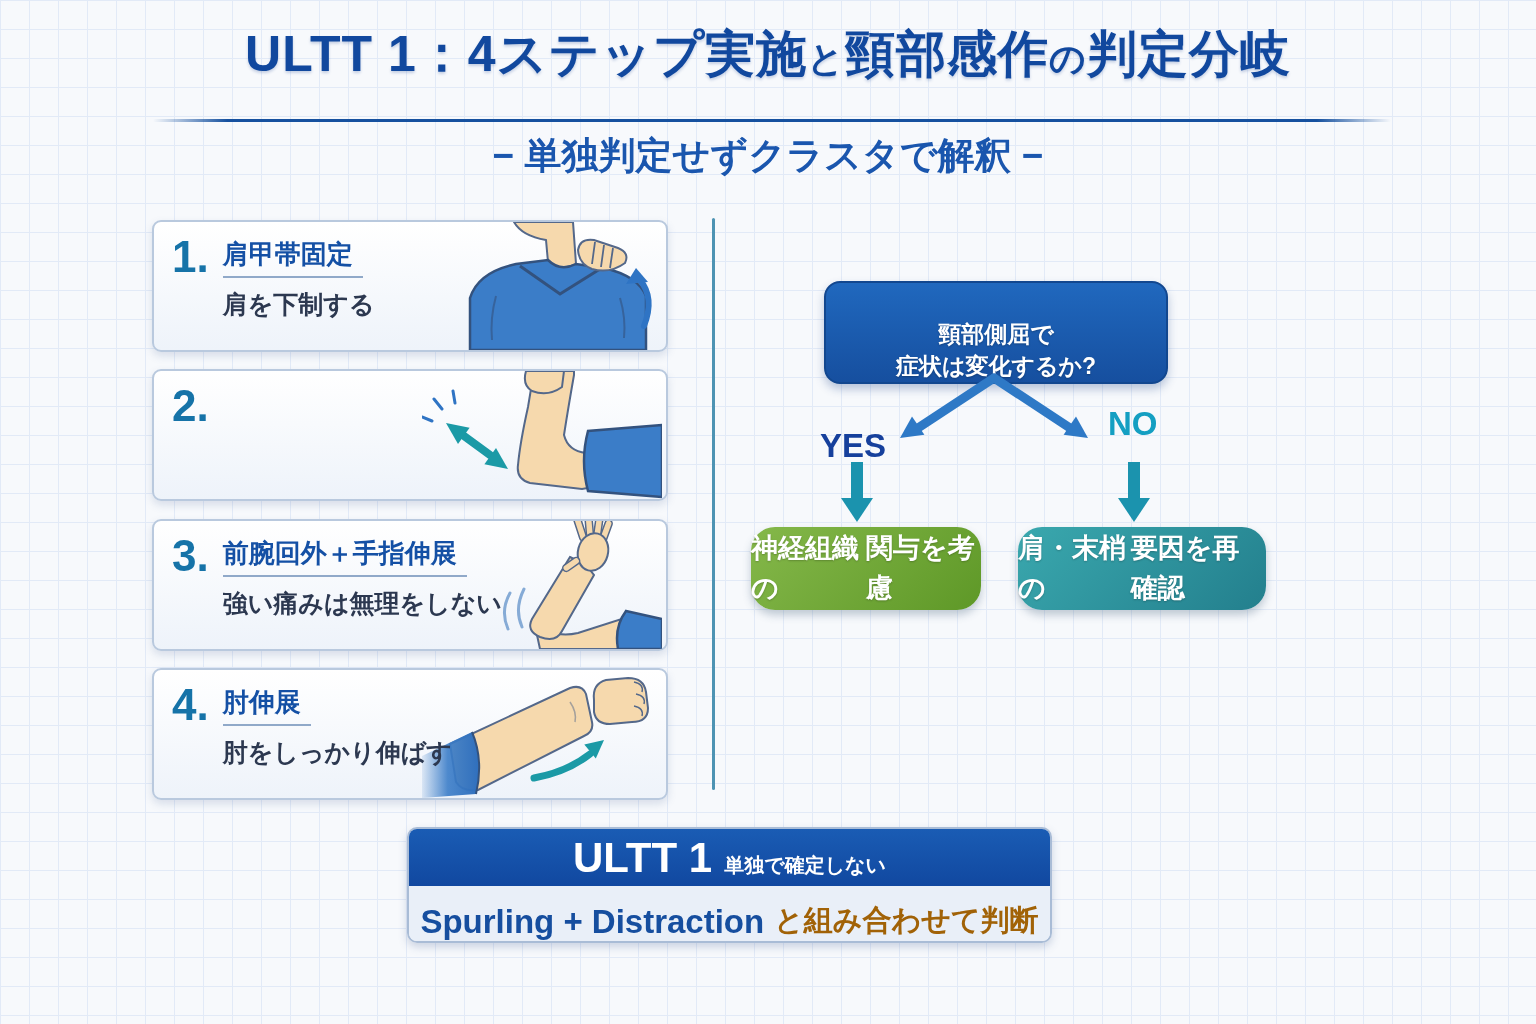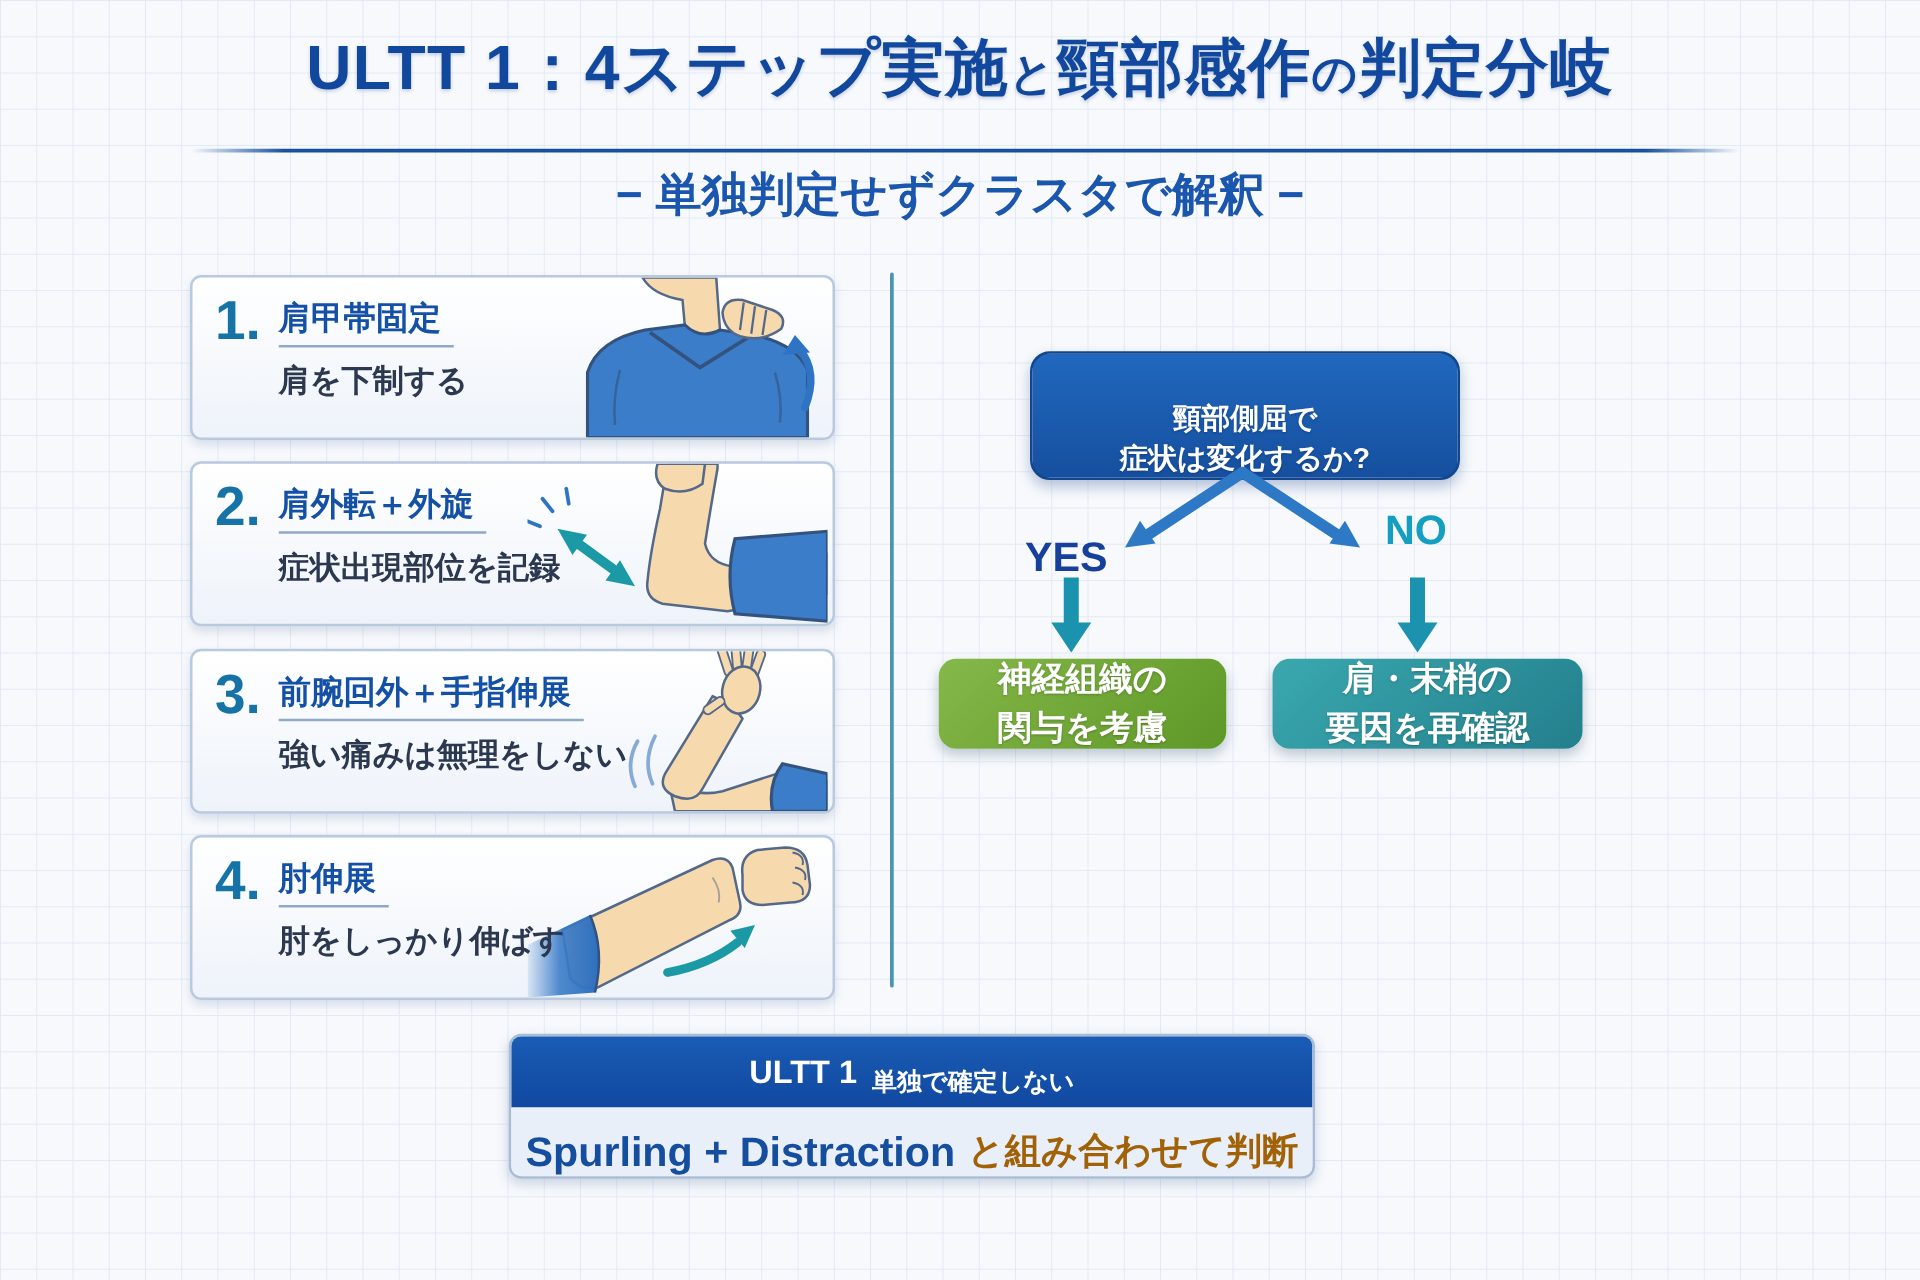--- a/index.html
+++ b/index.html
@@ -44,33 +44,33 @@
     color:#fff;display:flex;flex-direction:column;align-items:center;justify-content:flex-end;
     font-size:23px;font-weight:800;line-height:1.4;text-shadow:0 1px 2px rgba(0,0,0,.25);}
   .split-arrows{position:absolute;left:833px;top:368px;}
   .yes-label{position:absolute;left:820px;top:427px;font-size:33px;font-weight:800;color:#16409c;}
   .no-label{position:absolute;left:1108px;top:405px;font-size:33px;font-weight:700;color:#149fc2;}
   .down-arrow{position:absolute;top:462px;width:32px;height:60px;}
   .down-arrow.left{left:841px}.down-arrow.right{left:1118px}
   .down-arrow::before{content:"";position:absolute;left:10px;top:0;width:12px;height:38px;background:#1b93ae;}
   .down-arrow::after{content:"";position:absolute;left:0;top:36px;width:0;height:0;
     border-left:16px solid transparent;border-right:16px solid transparent;border-top:24px solid #1b93ae;}
-  .result-box{position:absolute;top:527px;height:72px;border-radius:14px;color:#fff;
-    display:flex;flex-direction:column;align-items:center;justify-content:center;
+  .result-box{position:absolute;top:527px;height:83px;border-radius:24px;color:#fff;
+    display:flex;flex-direction:row;align-items:center;justify-content:center;
     font-size:27px;font-weight:800;line-height:1.45;text-shadow:0 1px 2px rgba(0,0,0,.22);
     box-shadow:0 5px 9px rgba(60,90,120,.3);}
   .result-yes{left:751px;width:230px;background:linear-gradient(135deg,#85b84a,#5e9827);}
   .result-no{left:1018px;width:248px;background:linear-gradient(135deg,#3aa8ae,#237f8d);}
 
   
   .footer{position:absolute;left:407px;top:827px;width:641px;height:112px;border-radius:10px;
     overflow:hidden;border:2px solid #a9bcd6;box-shadow:0 4px 9px rgba(70,100,150,.25);}
   .footer-top{height:57px;background:linear-gradient(180deg,#1a5cb4,#1148a0);color:#fff;
     display:flex;align-items:center;justify-content:center;gap:12px;}
-  .footer-top .en{font-size:26px;font-weight:800;}
+  .footer-top .en{font-size:42px;font-weight:800;}
   .footer-top .ja{font-size:20px;font-weight:800;margin-top:16px;}
   .footer-bottom{height:55px;background:#e9eff8;display:flex;align-items:flex-end;justify-content:center;gap:10px;}
   .footer-bottom .en{font-size:33px;font-weight:800;color:#164e9f;}
   .footer-bottom .ja{font-size:29px;font-weight:800;color:#a16207;}
 </style>
 </head>
 <body>
 
 <div class="page">
 
@@ -98,24 +98,20 @@
       <path d="M116,28 Q118,16 132,18 L156,26 Q168,31 163,41 Q148,52 130,47 Q117,42 116,28 Z" fill="#f6d9ad" stroke="#54688a" stroke-width="2"></path>
       <path d="M133,20 L130,42 M142,23 L139,45 M151,26 L148,46" fill="none" stroke="#54688a" stroke-width="1.8"></path>
       <path d="M182,104 Q193,76 178,58" fill="none" stroke="#2f74c4" stroke-width="6" stroke-linecap="round"></path>
       <polygon points="174,46 164,62 186,60" fill="#2f74c4"></polygon>
     </svg>
   </div>
 
   <div class="step-card card2">
     <div class="step-text">
       <span class="step-number">2.</span>
-      <span class="step-main">
-        <span class="step-title">肩外転＋外旋</span>
-        <span class="step-desc">症状出現部位を記録</span>
-      </span>
     </div>
     <svg class="illustration" width="240" height="128" viewBox="0 0 240 128">
       <path d="M112,0 L106,36 Q98,72 96,94 Q94,108 108,112 L160,118 L240,104 L240,72 L164,82 Q146,80 142,64 Q146,38 152,4 L152,0 Z" fill="#f6d9ad" stroke="#54688a" stroke-width="2"></path>
       <path d="M104,0 Q100,14 110,20 Q126,26 140,16 L142,0 Z" fill="#f6d9ad" stroke="#54688a" stroke-width="2"></path>
       <path d="M166,60 Q158,90 166,120 L240,126 L240,54 Z" fill="#3b7dc8" stroke="#33527e" stroke-width="2.5"></path>
       <path d="M42,65 L68,84" fill="none" stroke="#1b9aa6" stroke-width="8" stroke-linecap="round"></path>
       <polygon points="24,52 47.6,56.7 36,72.9" fill="#1b9aa6"></polygon>
       <polygon points="86,98 74,77.1 62.4,93.3" fill="#1b9aa6"></polygon>
       <path d="M20,38 L12,28 M33,32 L31,20 M10,50 L0,46" fill="none" stroke="#2f74c4" stroke-width="3" stroke-linecap="round"></path>
     </svg>

